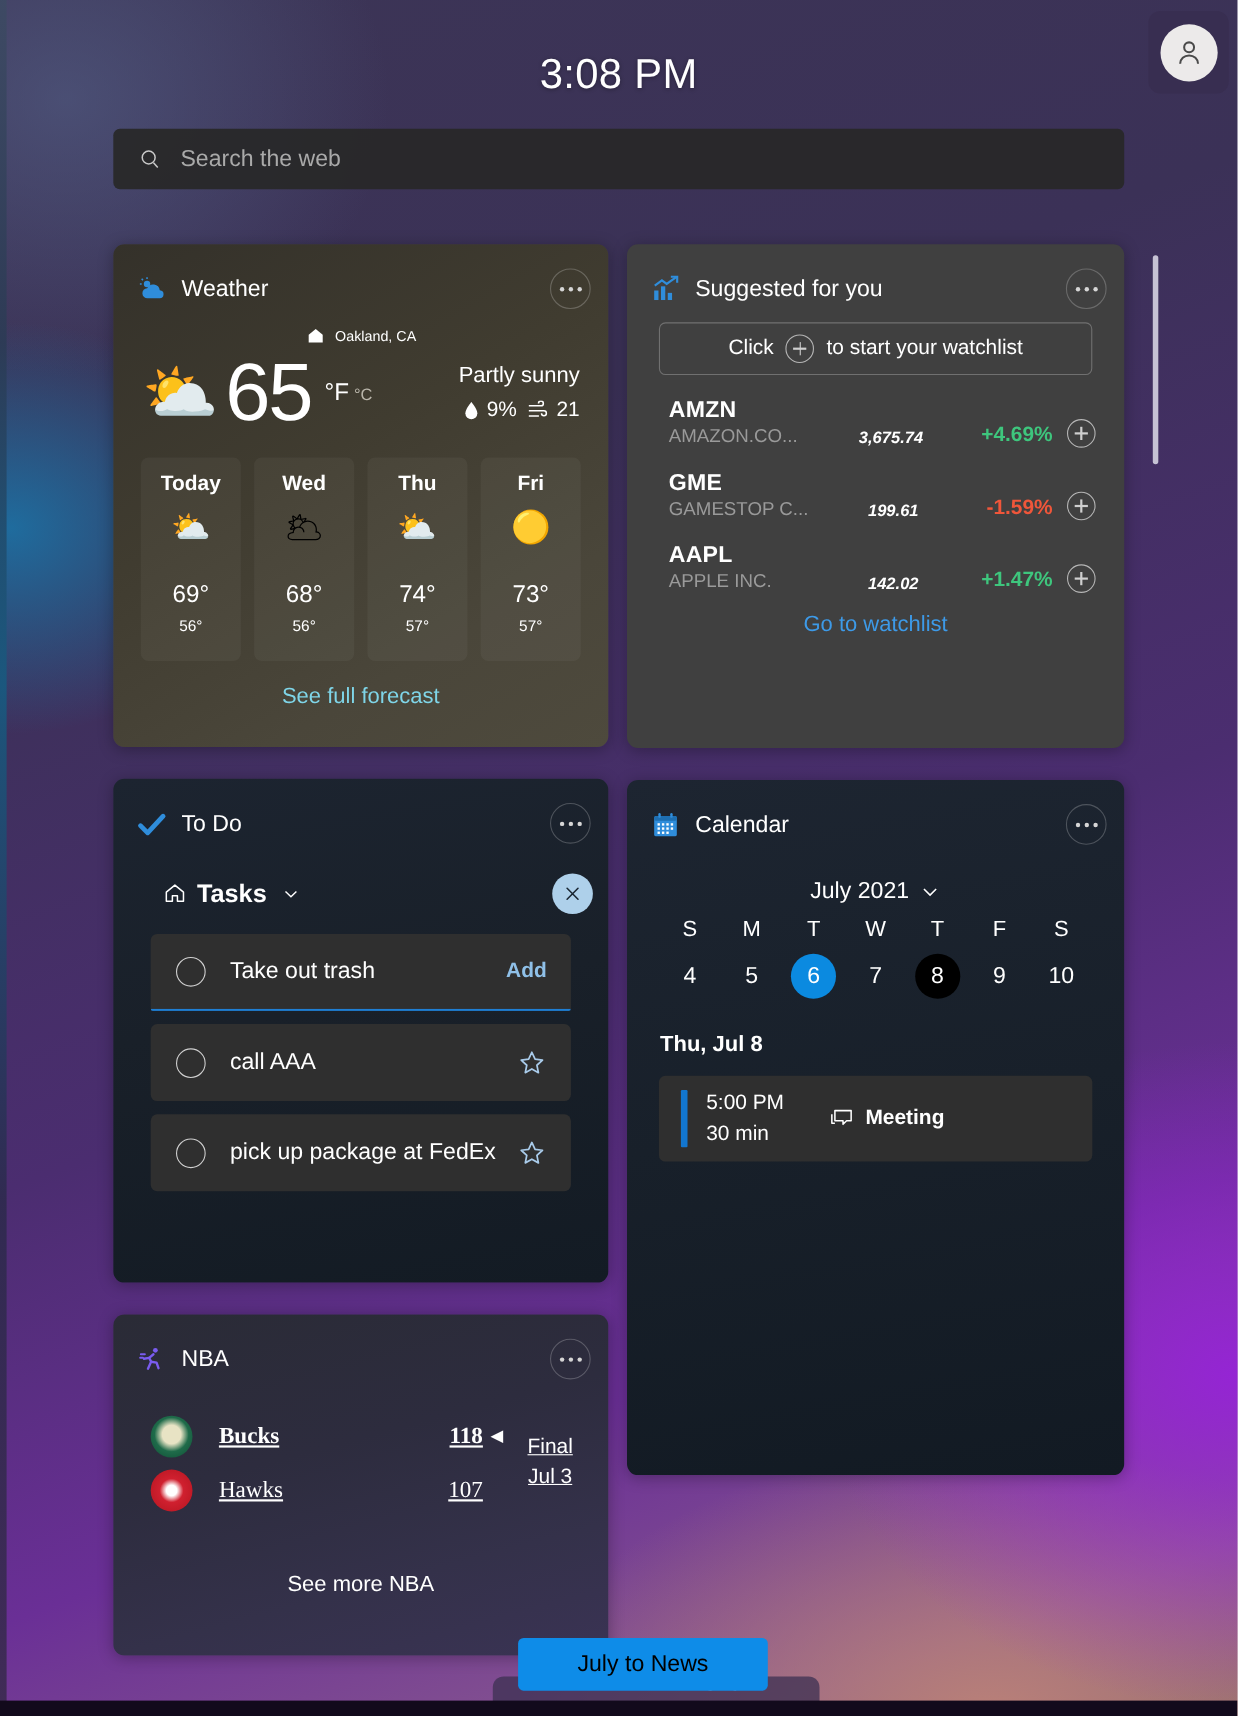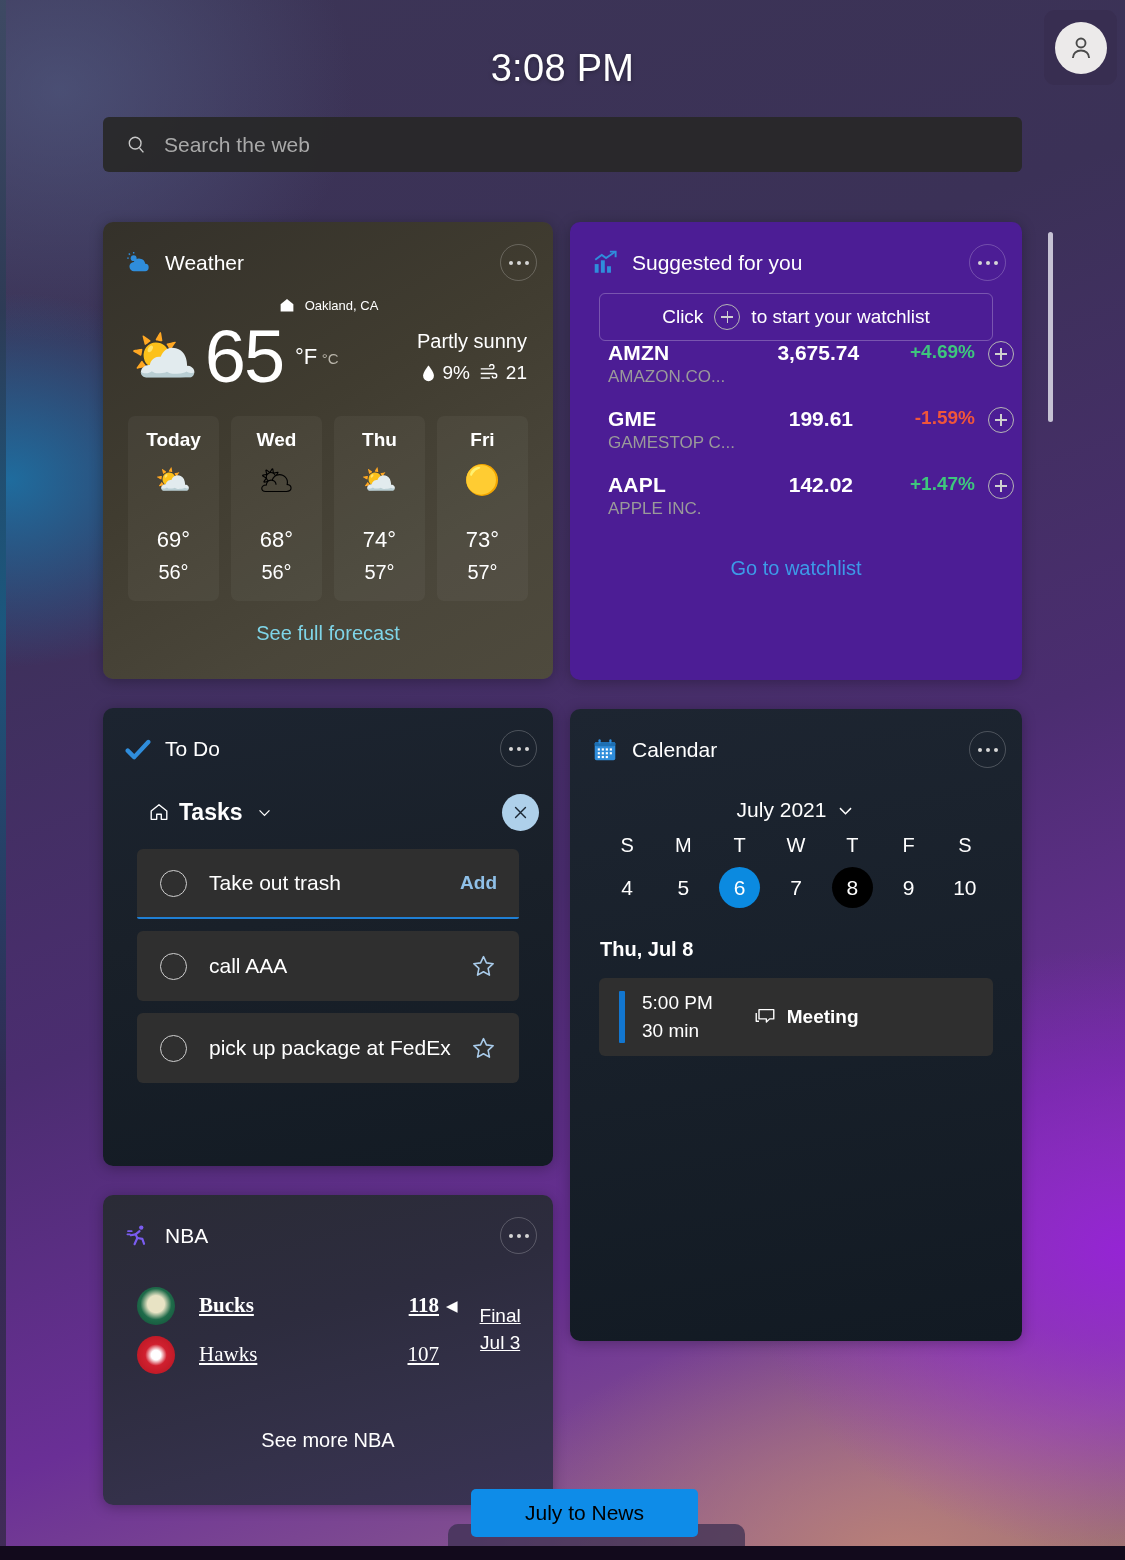--- a/index.html
+++ b/index.html
@@ -142,55 +142,55 @@
   .wx-day {
     width: 91px; height: 185px;
     background: rgba(255,255,255,0.045);
     border-radius: 7px;
     display: flex; flex-direction: column; align-items: center;
     padding-top: 13px;
   }
   .wx-day-name { font-size: 19px; color: #fff; font-weight: 700; }
   .wx-day-icon { font-size: 29px; margin-top: 15px; line-height: 1; }
   .wx-day-hi { font-size: 22px; color: #fff; margin-top: 32px; }
-  .wx-day-lo { font-size: 20px; color: #fff; margin-top: 8px; }
+  .wx-day-lo { font-size: 14px; color: #fff; margin-top: 8px; }
   .wx-link {
     text-align: center; margin-top: 21px;
     font-size: 20px; color: #7fd5e8;
   }
 
   
-  .w-stocks { height: 458px; background: #4c1d95; }
+  .w-stocks { height: 458px; background: #404040; }
   .stk-cta {
     margin: 7px 29px 0;
     height: 48px; border-radius: 6px;
     border: 1px solid rgba(255,255,255,0.25);
     display: flex; align-items: center; justify-content: center;
     gap: 11px; font-size: 19px; color: #fff;
   }
   .plus-circle {
     width: 26px; height: 26px; border-radius: 50%;
     border: 1.5px solid #b5b5b5;
     display: flex; align-items: center; justify-content: center;
     position: relative; flex: 0 0 auto;
   }
   .plus-circle::before, .plus-circle::after {
     content: ""; position: absolute; background: #cfcfcf;
   }
   .plus-circle::before { width: 12px; height: 1.5px; }
   .plus-circle::after  { width: 1.5px; height: 12px; }
   .stk-row {
-    display: flex; align-items: flex-start;
-    padding: 0 8px 0 38px;
+    display: flex; align-items: flex-end;
+    padding: 0 26px 0 38px;
     height: 66px;
   }
   .stk-sym { width: 180px; }
   .stk-ticker { font-size: 21px; color: #fff; font-weight: 700; letter-spacing: .2px; }
   .stk-name { font-size: 17px; color: #9a9a9a; margin-top: 2px; }
-  .stk-price { flex: 1 1 auto; text-align: right; font-size: 21px; color: #fff; font-weight: 700; padding-right: 18px; }
+  .stk-price { flex: 1 1 auto; text-align: right; font-size: 15px; color: #fff; font-weight: 700; padding-right: 18px; font-style: italic; }
   .stk-chg { width: 104px; text-align: right; font-size: 19px; font-weight: 600; }
   .stk-chg.up { color: #3ec67d; }
   .stk-chg.down { color: #f0563a; }
   .stk-add { margin-left: 13px; }
   .stk-link { text-align: center; margin-top: 18px; font-size: 20px; color: #3d9ae8; }
 
   
   .w-todo {
     height: 458px; margin-top: 29px;
     background: linear-gradient(170deg,#1c2430 0%,#192029 45%,#131b24 100%);

